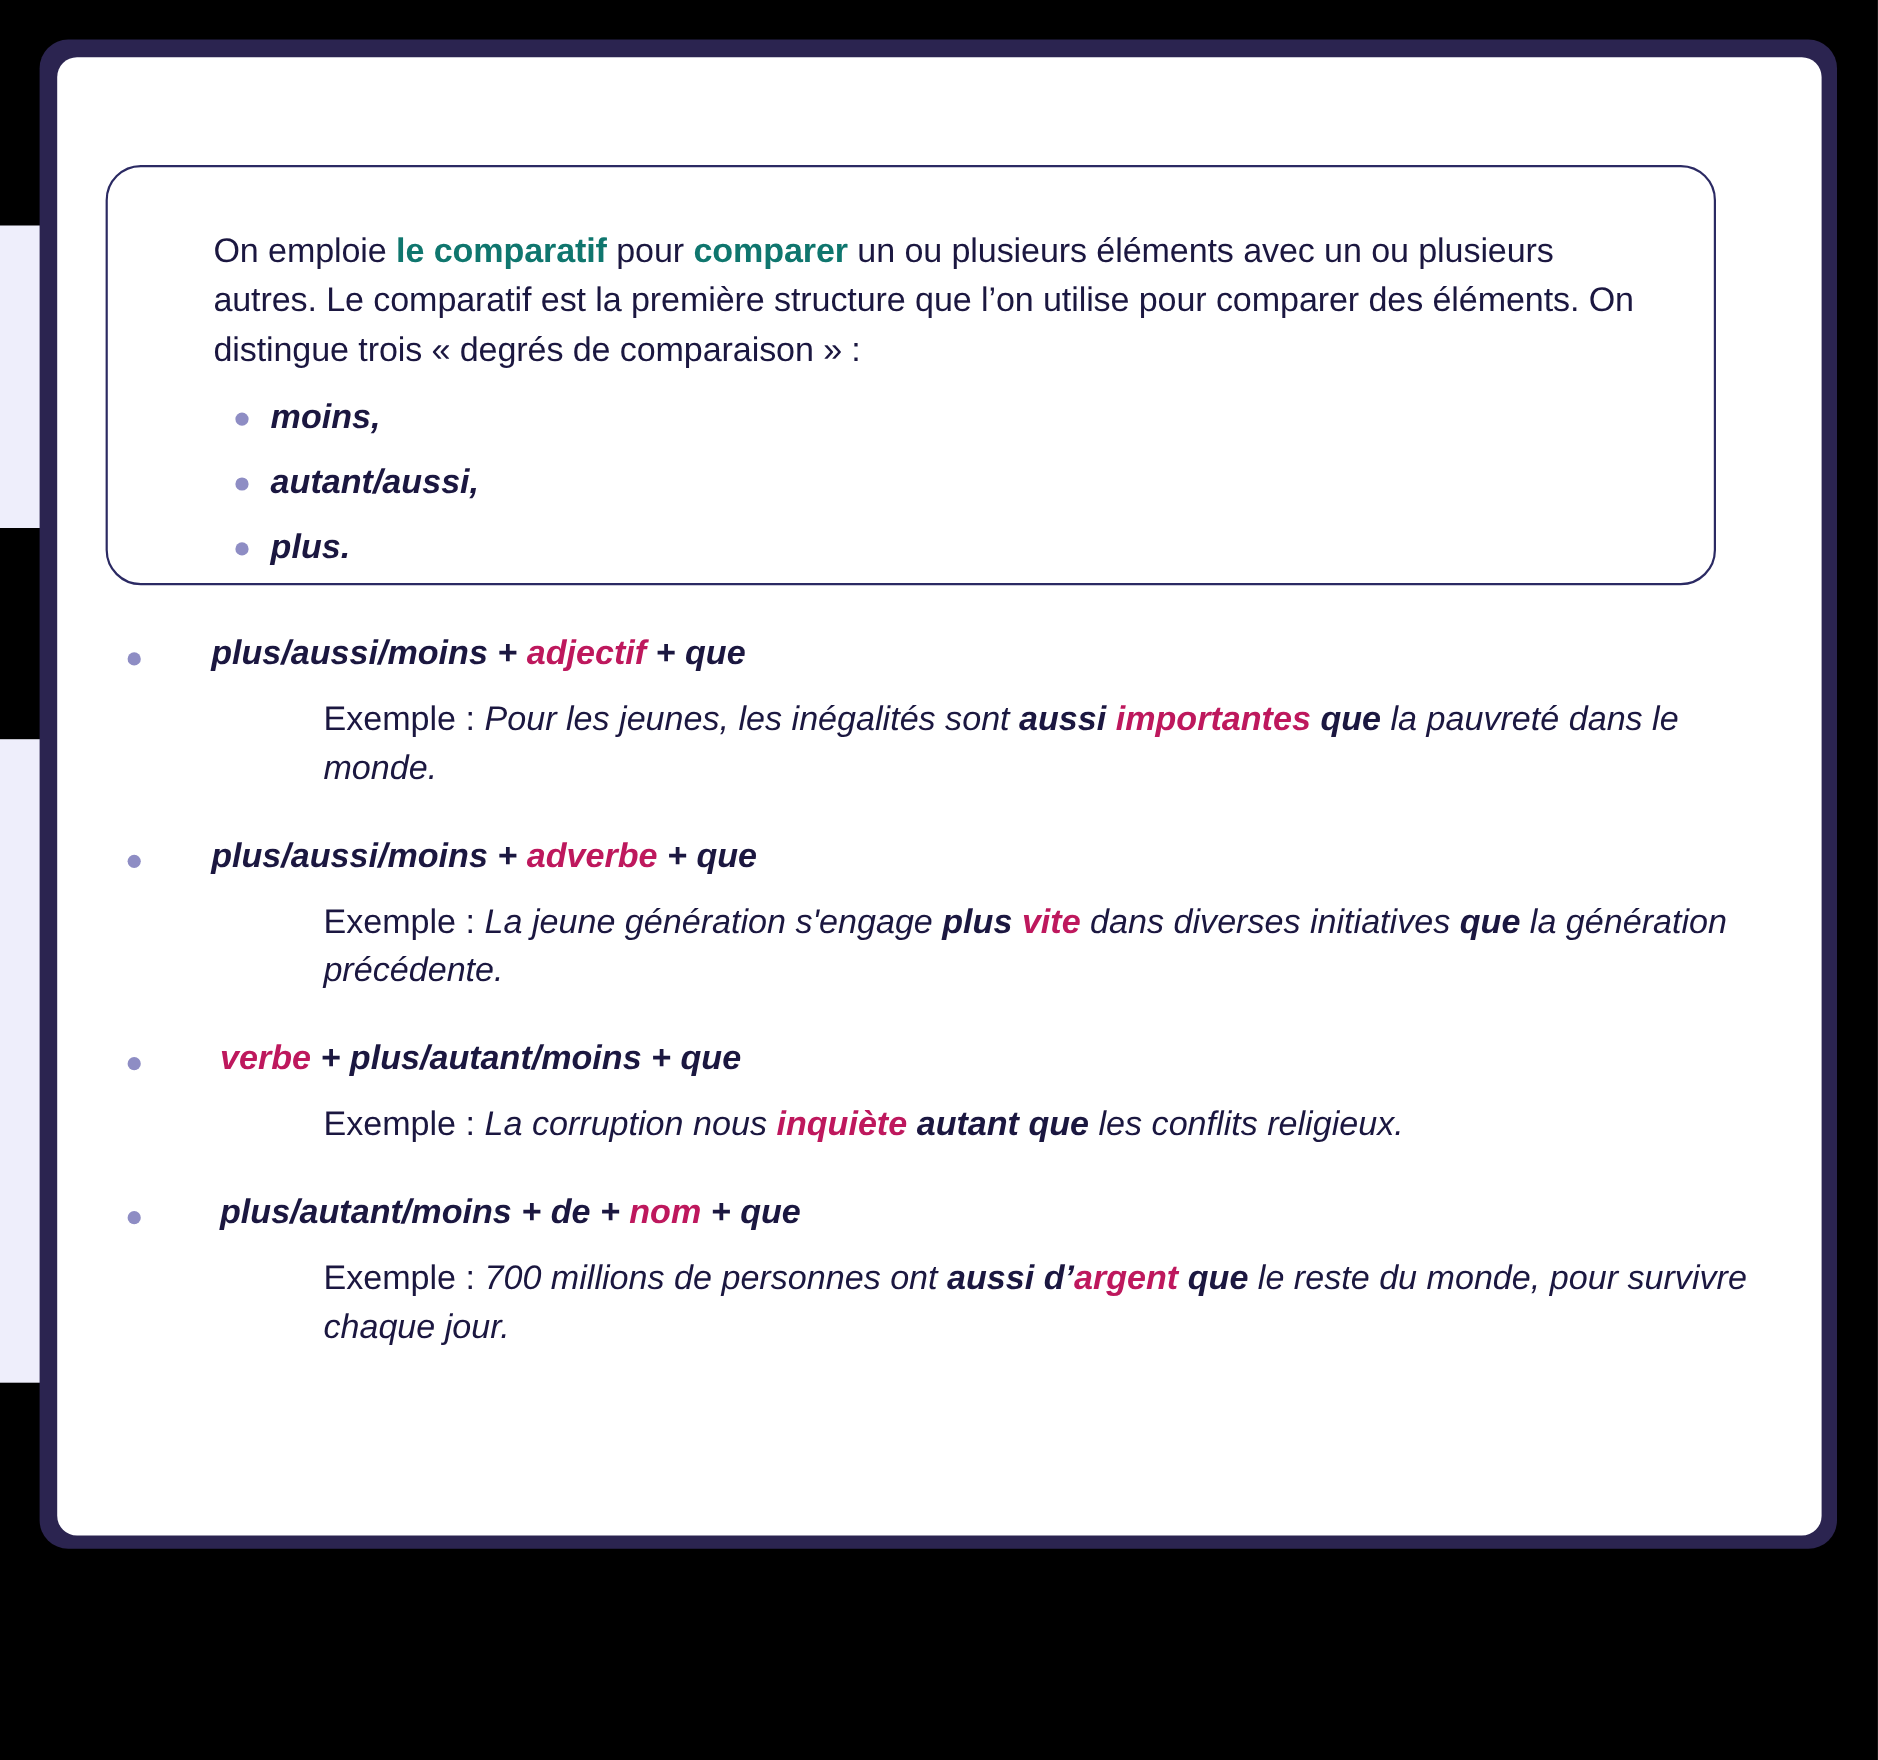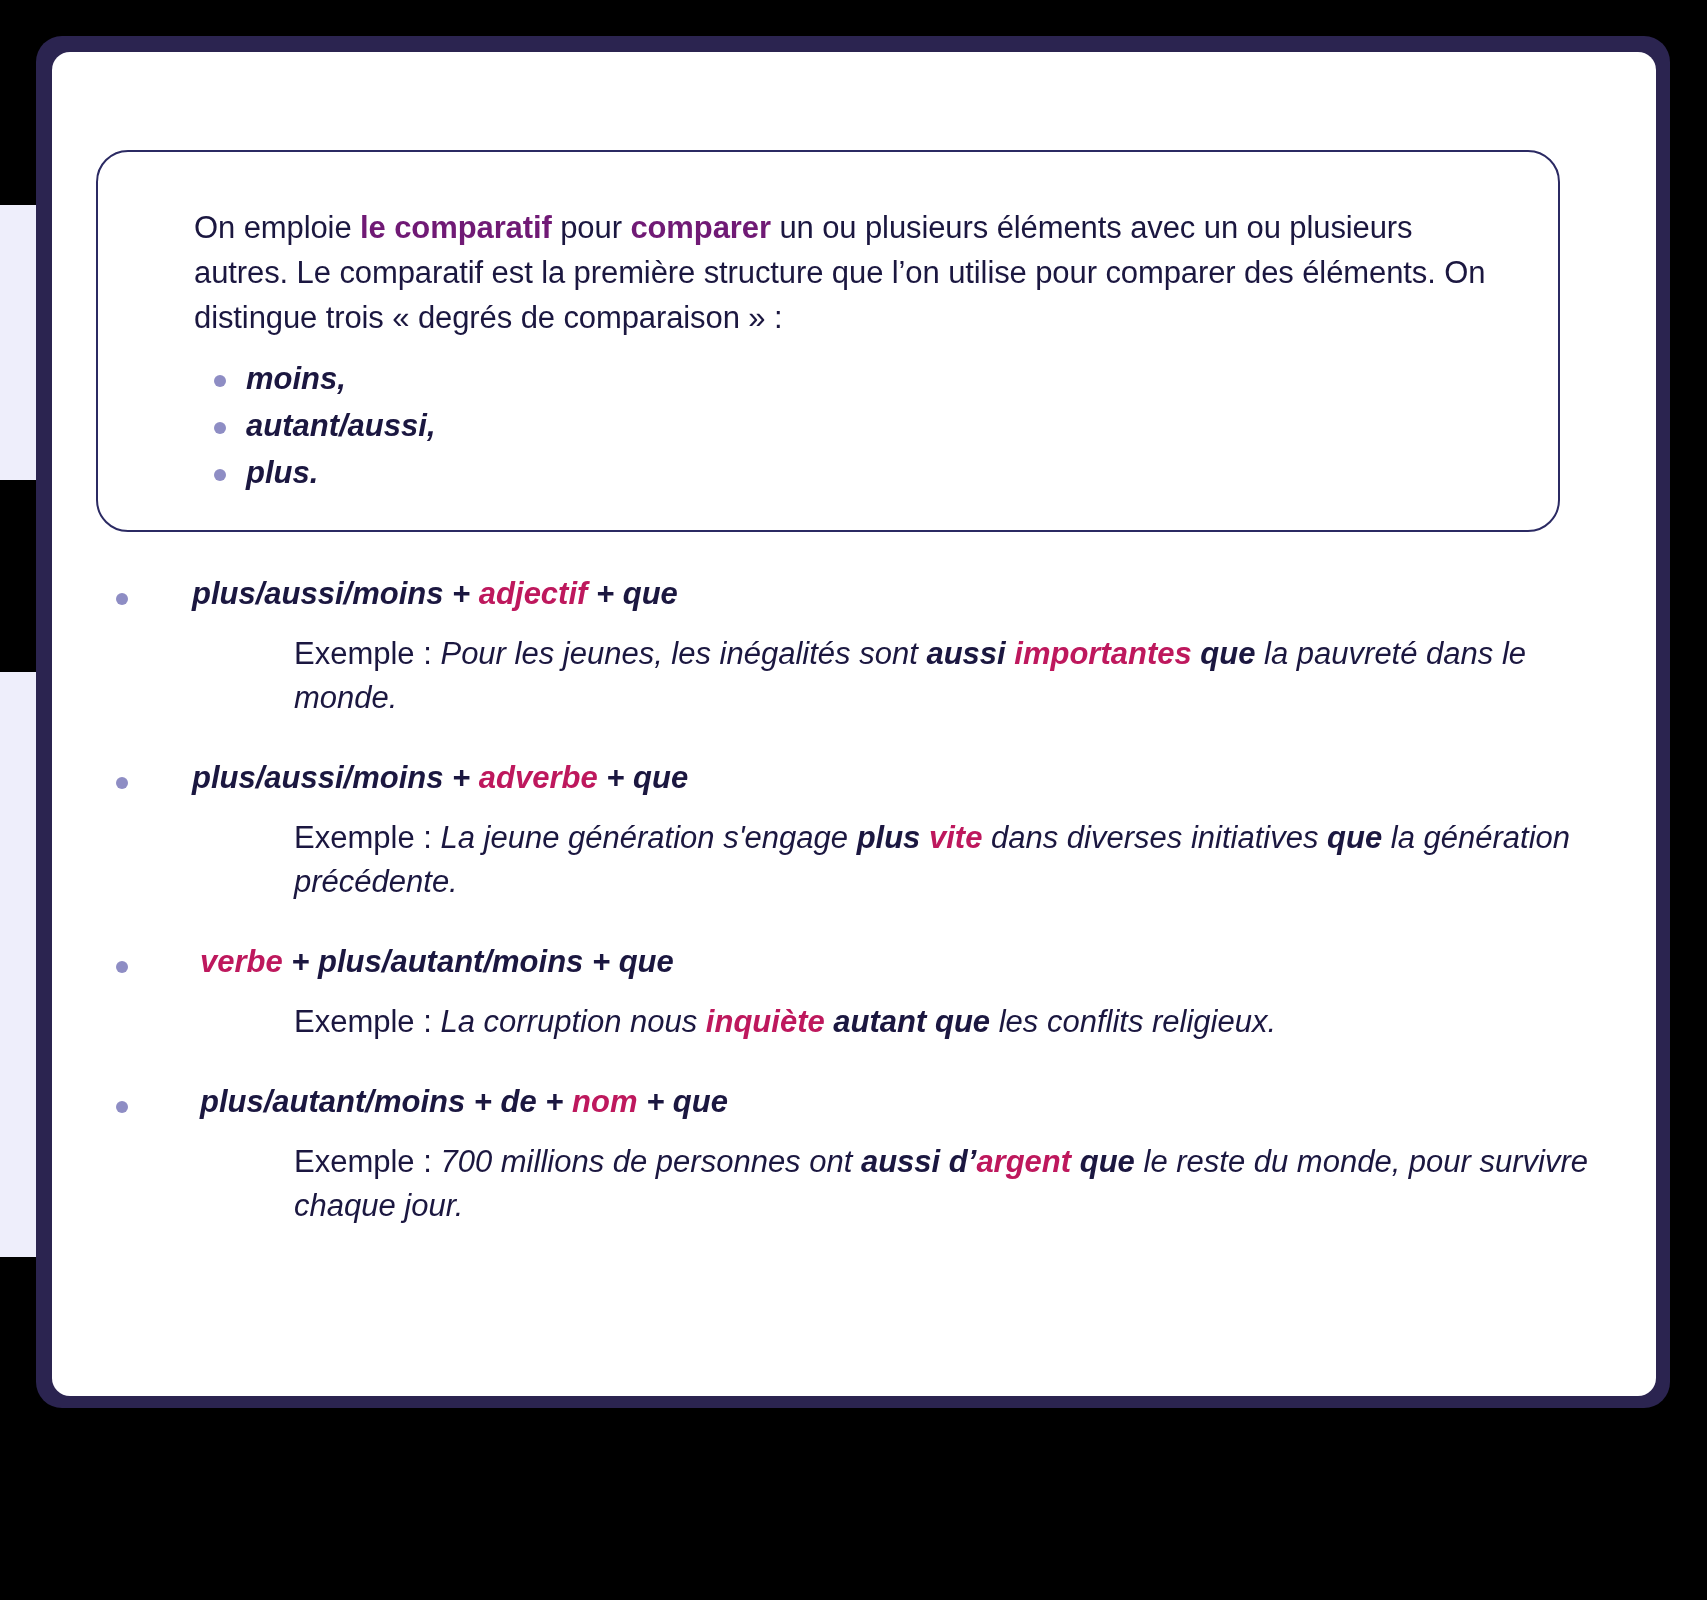--- a/index.html
+++ b/index.html
@@ -63,37 +63,38 @@
   }
 
   
   .para {
     color: #1b1740;
     font-size: 31px;
     line-height: 1.45;
     margin: 0;
     letter-spacing: -0.1px;
   }
-  .blue { color: #701a75; font-weight: bold; }
+  .blue { color: #0f766e; font-weight: bold; }
   .blue-i { color: #be185d; font-weight: bold; font-style: italic; }
   .bi { font-weight: bold; font-style: italic; }
 
   ul.plain {
     list-style: none;
     margin: 14px 0 0 0;
     padding: 0;
   }
   ul.plain > li {
     position: relative;
     padding-left: 52px;
     color: #1b1740;
     font-size: 31px;
     font-weight: bold;
     font-style: italic;
     line-height: 1.52;
+    margin-top: 12px;
   }
   ul.plain > li::before {
     content: "";
     position: absolute;
     left: 20px;
     top: 20px;
     width: 12px;
     height: 12px;
     border-radius: 50%;
     background: #8e8dc4;

